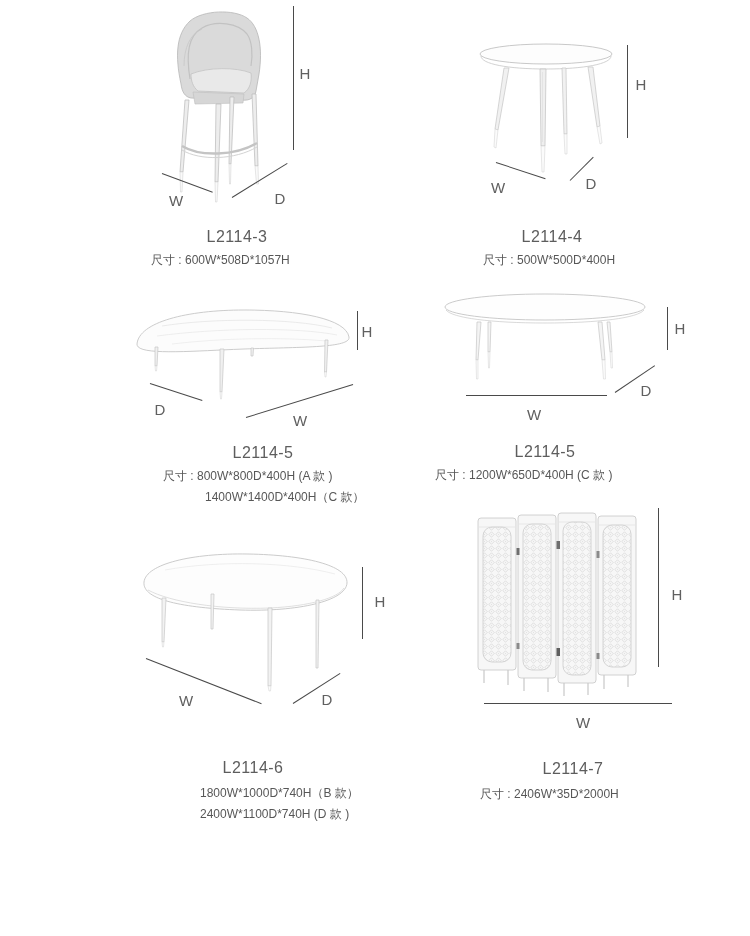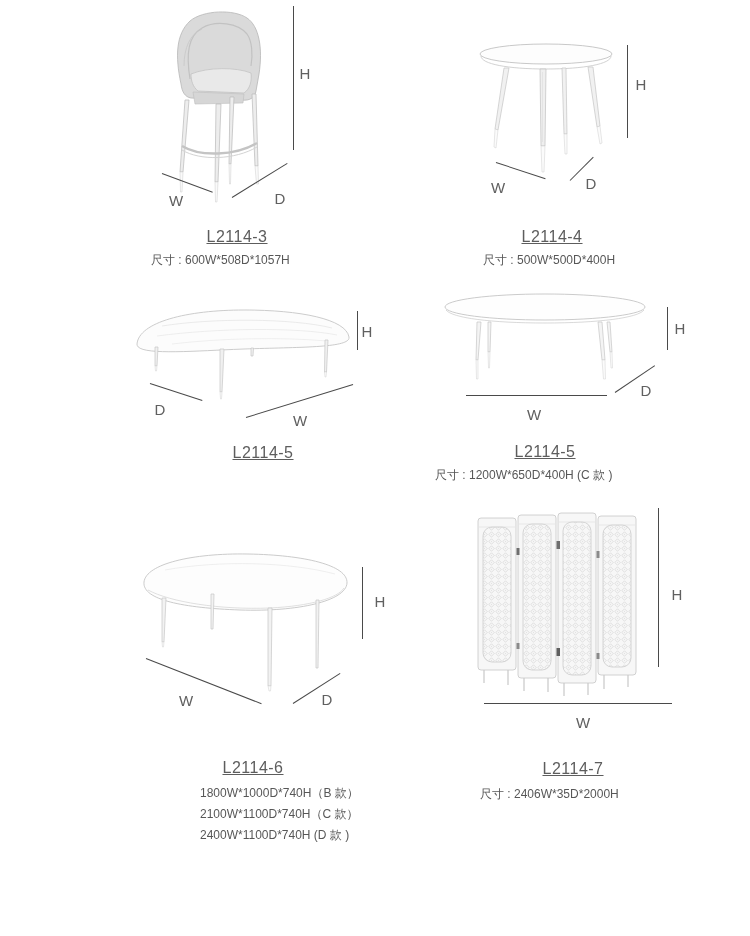--- a/index.html
+++ b/index.html
@@ -18,21 +18,20 @@
   .dim-label {
     position:absolute;
     transform:translate(-50%,-50%);
     font-size:15px; color:#606060; font-weight:400;
   }
   .prod-title {
     position:absolute;
     transform:translateX(-50%);
     font-size:16px; color:#5d5d5d; letter-spacing:0.5px;
     white-space:nowrap;
-    text-decoration:underline;
   }
   .size-block { position:absolute; font-size:12px; color:#575757; line-height:21px; }
   .size-line  { white-space:pre; }
   .size-line.cont-42 { margin-left:42px; }
   .size-line.cont-35 { margin-left:35px; }
 </style>
 </head>
 <body>
 
 <div id="page">
@@ -114,20 +113,22 @@
       <polygon points="192.5,66 194.5,66 194,71 193,71" fill="#fbfbfb" stroke="#d0d0d0" stroke-width="0.5"></polygon>
     </svg>
     <div class="dline vline" style="left:357px;top:311px;height:39px"></div>
     <div class="dline diag" style="left:150px;top:383px;width:55px;transform:rotate(18.1deg)"></div>
     <div class="dline diag" style="left:246px;top:417px;width:112px;transform:rotate(-17.1deg)"></div>
     <span class="dim-label" style="left:367px;top:331px">H</span>
     <span class="dim-label" style="left:160px;top:409px">D</span>
     <span class="dim-label" style="left:300px;top:420px">W</span>
     <div class="prod-title" style="left:263px;top:444px">L2114-5</div>
     <div class="size-block" style="left:163px;top:466px">
+      <div class="size-line">尺寸 : 800W*800D*400H (A 款 )</div>
+      <div class="size-line cont-42">1400W*1400D*400H（C 款）</div>
     </div>
   </div>
 
   <div>
     <svg class="illus" style="left:442px;top:292px" width="210" height="92" viewBox="0 0 210 92">
       <ellipse cx="103" cy="15" rx="100" ry="13" fill="#fefefe" stroke="#c5c5c5" stroke-width="0.9"></ellipse>
       <path d="M4,18 C10,26 50,31 103,31 C156,31 196,26 202,18" fill="none" stroke="#c8c8c8" stroke-width="0.7"></path>
 
       <polygon points="46,30 49,30 48,60 46,60" fill="#f4f4f4" stroke="#c6c6c6" stroke-width="0.7"></polygon>
       <polygon points="46,60 48,60 47.5,76 46.5,76" fill="#fbfbfb" stroke="#d0d0d0" stroke-width="0.5"></polygon>
@@ -165,21 +166,20 @@
     </svg>
     <div class="dline vline" style="left:362px;top:567px;height:72px"></div>
     <div class="dline diag" style="left:146px;top:658px;width:124px;transform:rotate(21.4deg)"></div>
     <div class="dline diag" style="left:293px;top:703px;width:56px;transform:rotate(-32.6deg)"></div>
     <span class="dim-label" style="left:380px;top:601px">H</span>
     <span class="dim-label" style="left:186px;top:700px">W</span>
     <span class="dim-label" style="left:327px;top:699px">D</span>
     <div class="prod-title" style="left:253px;top:759px">L2114-6</div>
     <div class="size-block" style="left:165px;top:783px">
       <div class="size-line cont-35">1800W*1000D*740H（B 款）</div>
-      <div class="size-line cont-35">2100W*1100D*740H（C 款）</div>
       <div class="size-line cont-35">2400W*1100D*740H (D 款 )</div>
     </div>
   </div>
 
   <div>
     <svg class="illus" style="left:474px;top:503px" width="168" height="196" viewBox="0 0 168 196">
       <defs>
         <pattern id="lat" width="7" height="7" patternUnits="userSpaceOnUse">
           <path d="M3.5,0.8 L6.2,3.5 L3.5,6.2 L0.8,3.5 Z" fill="none" stroke="#d4d4d4" stroke-width="0.7"></path>
           <circle cx="3.5" cy="3.5" r="0.7" fill="#e2e2e2"></circle>

